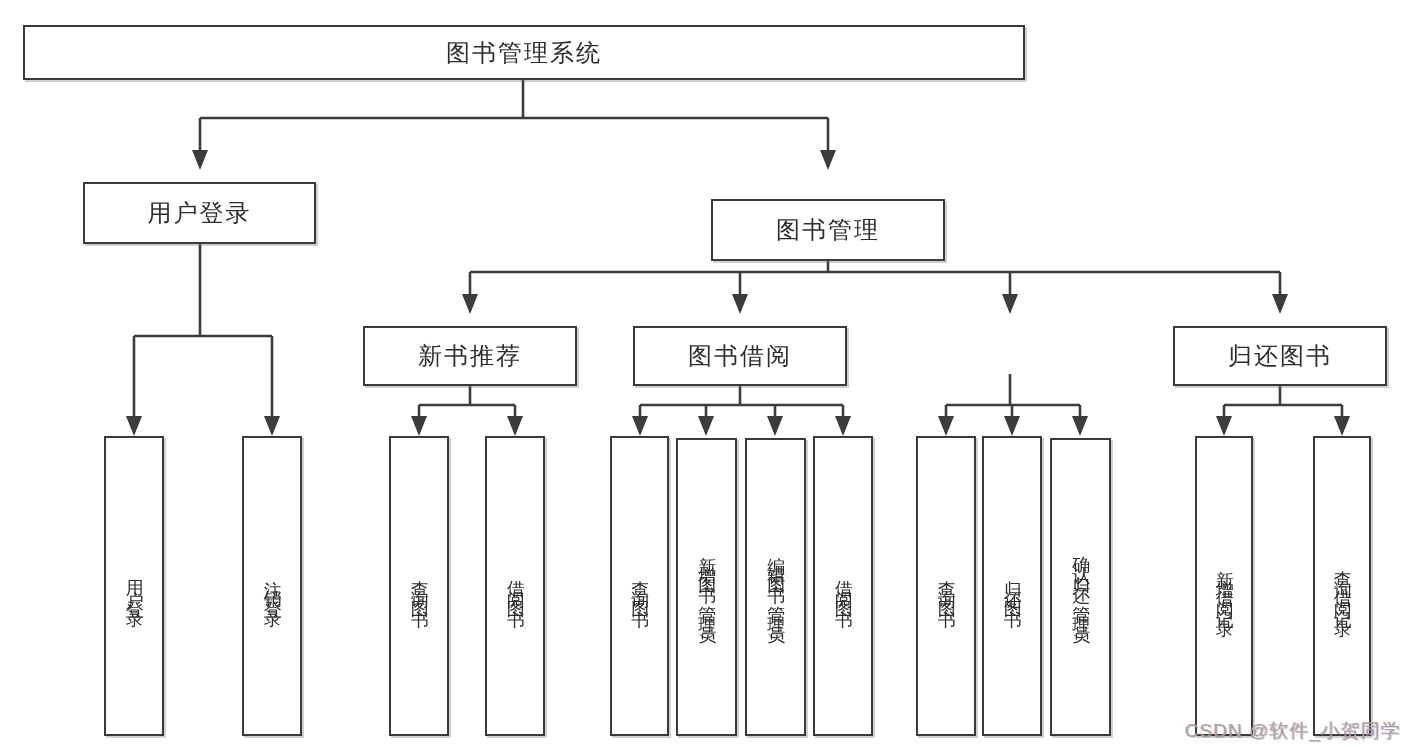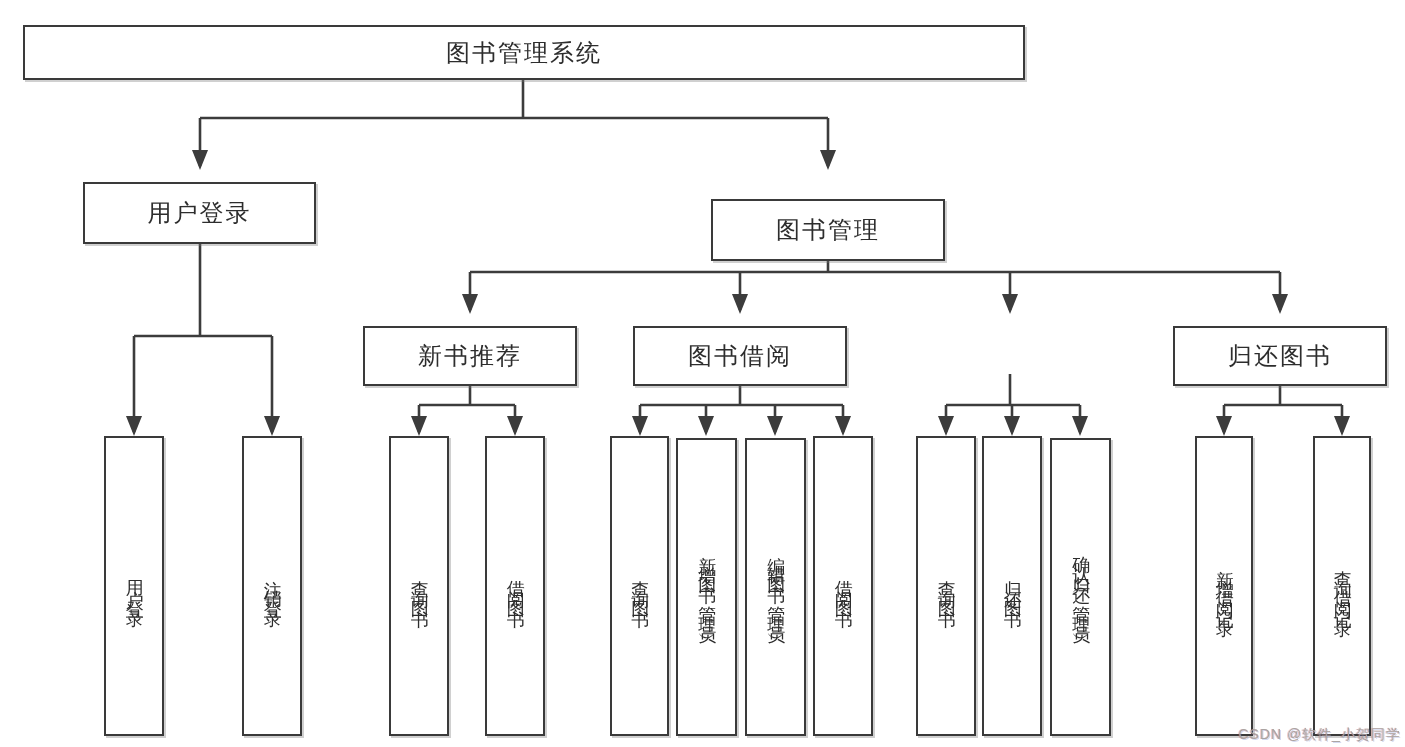--- a/index.html
+++ b/index.html
@@ -38,21 +38,21 @@
     writing-mode:vertical-lr;
     text-orientation:mixed;
     font-size:18px;
     letter-spacing:10px;
     line-height:1.2;
   }
   .watermark{
     position:absolute;
     right:4px;bottom:3px;
     z-index:3;
-    font-size:14px;
+    font-size:19px;
     color:var(--wm);
     letter-spacing:1px;
     text-shadow:-1px 0 rgba(205,90,80,0.35), 1px 1px 0 rgba(90,110,200,0.28);
     white-space:nowrap;
   }
 </style>
 </head>
 <body>
 
 <div id="stage">

